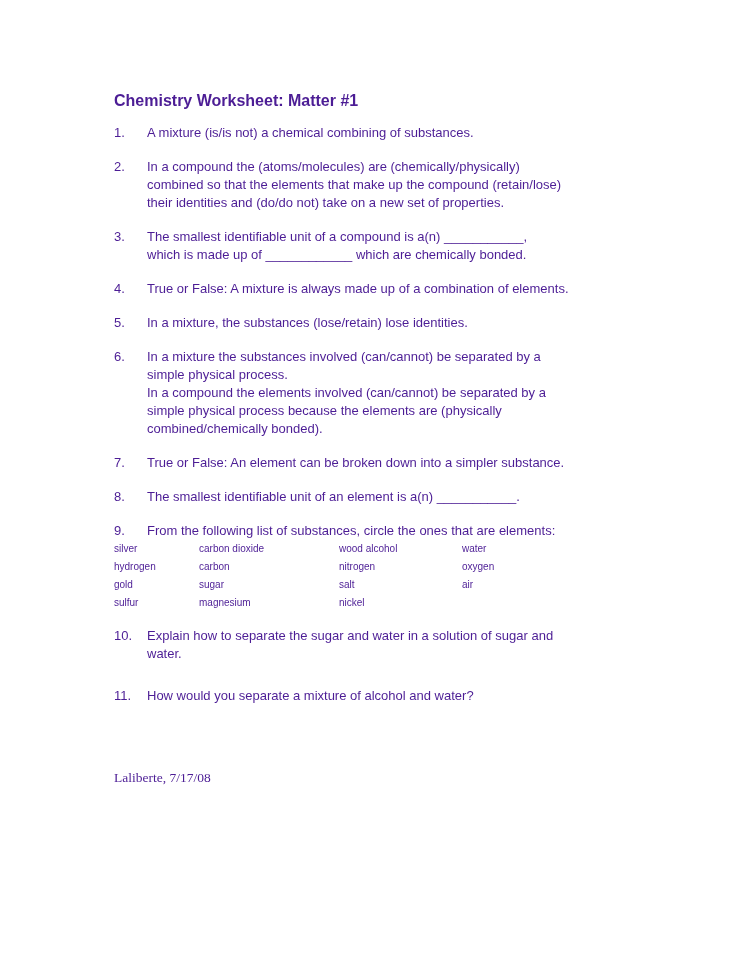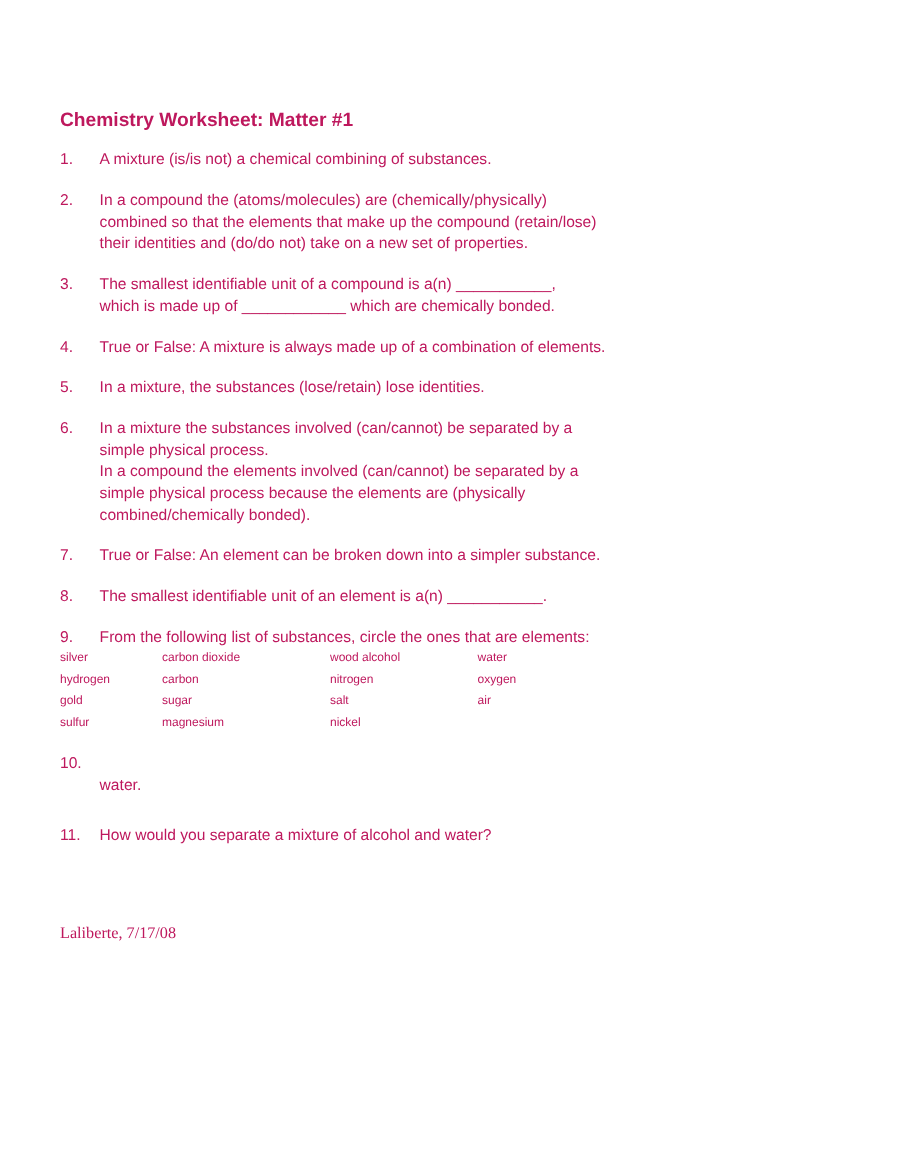--- a/index.html
+++ b/index.html
@@ -2,23 +2,23 @@
 <html><head>
 <meta charset="utf-8">
 <style>
   * { margin: 0; padding: 0; box-sizing: border-box; }
   html, body { background: #ffffff; }
   .page {
     position: relative;
     width: 749px;
     height: 970px;
     background: #ffffff;
-    color: #be185d;
+    color: #4c1d95;
     font-family: "Liberation Sans", "DejaVu Sans", sans-serif;
-    padding: 90px 106px 0 50px;
+    padding: 90px 106px 0 114px;
     overflow: hidden;
   }
   .title {
     font-size: 16px;
     font-weight: bold;
     line-height: 21px;
     margin-bottom: 13px;
   }
   .question {
     display: flex;
@@ -106,21 +106,21 @@
       <div>salt</div>
       <div>air</div>
       <div>sulfur</div>
       <div>magnesium</div>
       <div>nickel</div>
     </div>
 
   <div>
       <div class="question q-10">
         <span class="q-num">10.</span>
-        <div class="q-body"><br><span>water.</span></div>
+        <div class="q-body"><span>Explain how to separate the sugar and water in a solution of sugar and</span><br><span>water.</span></div>
       </div>
       <div class="question q-11">
         <span class="q-num">11.</span>
         <div class="q-body"><span>How would you separate a mixture of alcohol and water?</span></div>
       </div>
     </div>
 
   <div class="footer">Laliberte, 7/17/08</div>
 </div>
 

